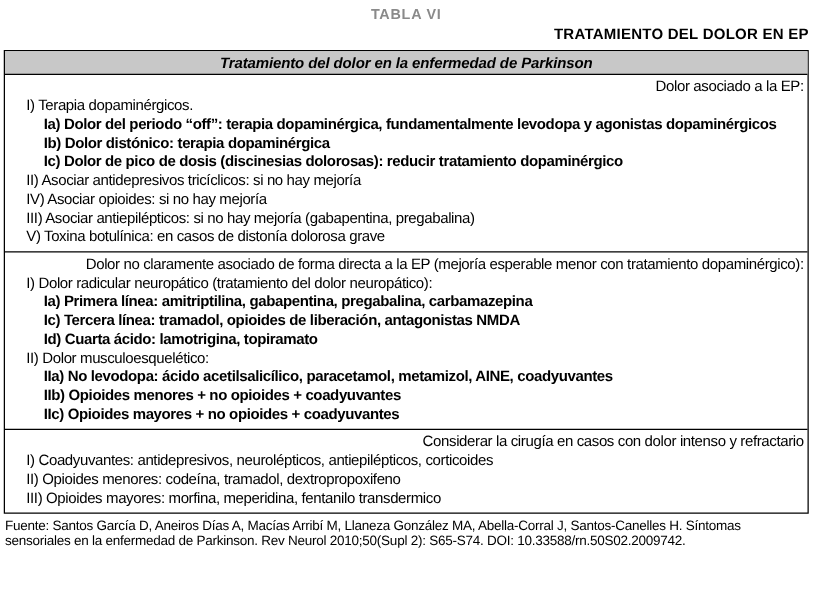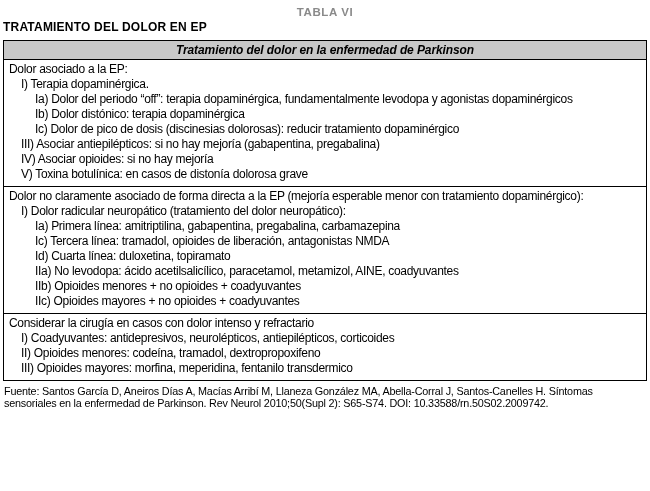--- a/index.html
+++ b/index.html
@@ -20,21 +20,21 @@
     padding: 6px 3px 0 3px;
   }
   .table-label {
     text-align: center;
     font-size: 11.5px;
     font-weight: bold;
     letter-spacing: 0.6px;
     color: var(--label_color, #8a8a8a);
   }
   .table-title {
-    text-align: left;
+    text-align: right;
     font-size: 12px;
     font-weight: bold;
     letter-spacing: 0.2px;
     margin-top: 2px;
     color: #000;
   }
   .table-box {
     margin-top: 6px;
     border: 1px solid var(--border_color, #000);
   }
@@ -49,23 +49,23 @@
     padding: 2px 16px;
   }
   .section {
     padding: 2px 3px 4px 4px;
     border-bottom: 1px solid var(--border_color, #000);
     font-size: 12px;
     line-height: 15px;
     letter-spacing: -0.3px;
   }
   .section:last-child { border-bottom: none; }
-  .line.i0 { padding-left: 1px; }
+  .line.i0 { padding-left: 1px; text-align: right; }
   .line.i1 { padding-left: 13px; }
-  .line.i2 { padding-left: 27px; }
+  .line.i2 { padding-left: 27px; font-weight: bold; }
   .footer {
     margin-top: 4px;
     padding: 0 1px;
     font-size: 10.8px;
     line-height: 12px;
     letter-spacing: -0.2px;
   }
 </style>
 </head>
 <body>
@@ -74,35 +74,37 @@
 
   <div class="table-label">TABLA VI</div>
   <div class="table-title">TRATAMIENTO DEL DOLOR EN EP</div>
 
   <div class="table-box">
 
     <div class="table-header">Tratamiento del dolor en la enfermedad de Parkinson</div>
 
     <div class="section">
       <div class="line i0">Dolor asociado a la EP:</div>
-      <div class="line i1">I) Terapia dopaminérgica.</div>
+      <div class="line i1">I) Terapia dopaminérgicos.</div>
       <div class="line i2">Ia) Dolor del periodo “off”: terapia dopaminérgica, fundamentalmente levodopa y agonistas dopaminérgicos</div>
       <div class="line i2">Ib) Dolor distónico: terapia dopaminérgica</div>
       <div class="line i2">Ic) Dolor de pico de dosis (discinesias dolorosas): reducir tratamiento dopaminérgico</div>
+      <div class="line i1">II) Asociar antidepresivos tricíclicos: si no hay mejoría</div>
+      <div class="line i1">IV) Asociar opioides: si no hay mejoría</div>
       <div class="line i1">III) Asociar antiepilépticos: si no hay mejoría (gabapentina, pregabalina)</div>
-      <div class="line i1">IV) Asociar opioides: si no hay mejoría</div>
       <div class="line i1">V) Toxina botulínica: en casos de distonía dolorosa grave</div>
     </div>
 
     <div class="section">
       <div class="line i0">Dolor no claramente asociado de forma directa a la EP (mejoría esperable menor con tratamiento dopaminérgico):</div>
       <div class="line i1">I) Dolor radicular neuropático (tratamiento del dolor neuropático):</div>
       <div class="line i2">Ia) Primera línea: amitriptilina, gabapentina, pregabalina, carbamazepina</div>
       <div class="line i2">Ic) Tercera línea: tramadol, opioides de liberación, antagonistas NMDA</div>
-      <div class="line i2">Id) Cuarta línea: duloxetina, topiramato</div>
+      <div class="line i2">Id) Cuarta ácido: lamotrigina, topiramato</div>
+      <div class="line i1">II) Dolor musculoesquelético:</div>
       <div class="line i2">IIa) No levodopa: ácido acetilsalicílico, paracetamol, metamizol, AINE, coadyuvantes</div>
       <div class="line i2">IIb) Opioides menores + no opioides + coadyuvantes</div>
       <div class="line i2">IIc) Opioides mayores + no opioides + coadyuvantes</div>
     </div>
 
     <div class="section">
       <div class="line i0">Considerar la cirugía en casos con dolor intenso y refractario</div>
       <div class="line i1">I) Coadyuvantes: antidepresivos, neurolépticos, antiepilépticos, corticoides</div>
       <div class="line i1">II) Opioides menores: codeína, tramadol, dextropropoxifeno</div>
       <div class="line i1">III) Opioides mayores: morfina, meperidina, fentanilo transdermico</div>

